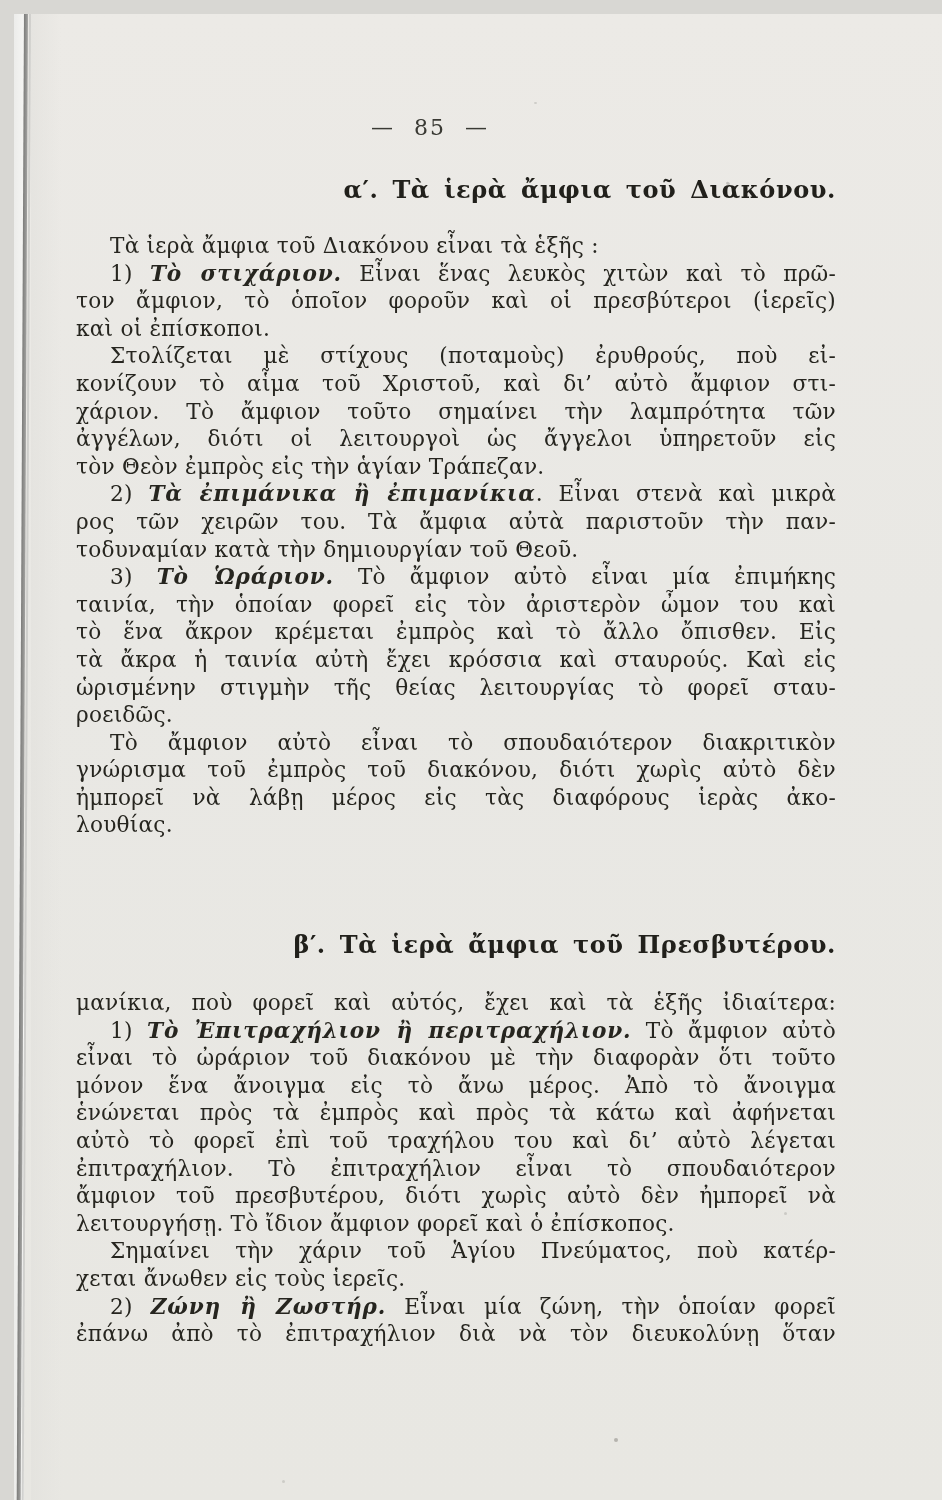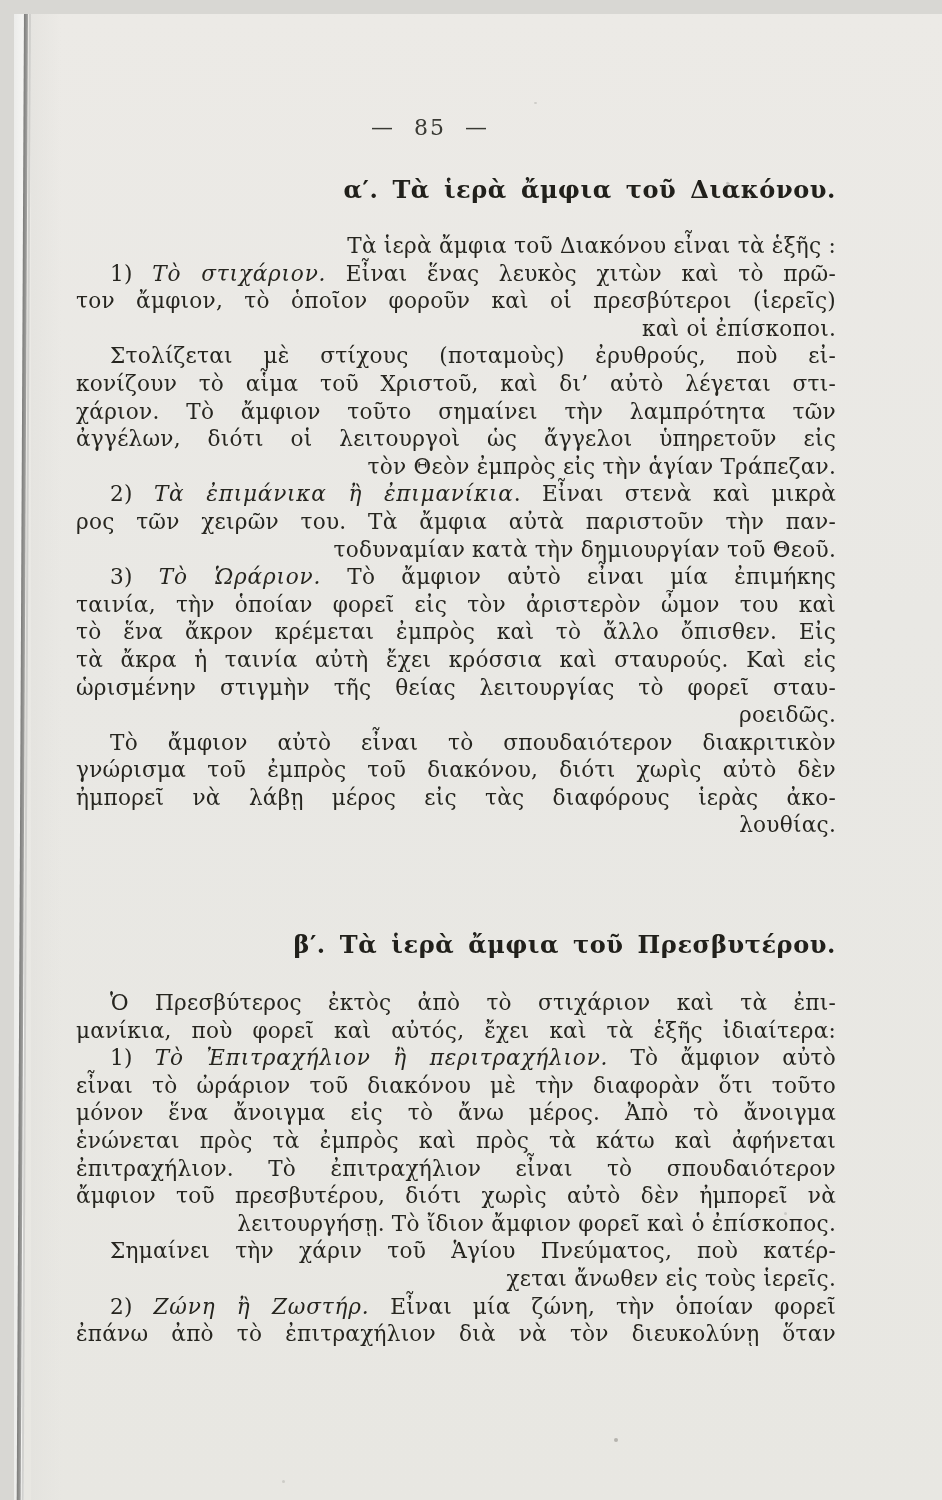--- a/index.html
+++ b/index.html
@@ -43,24 +43,24 @@
     letter-spacing:.6px;word-spacing:5px;color:#21201b;
   }
   .heading-a{top:161px;}
   .heading-b{top:916px;}
   .body{
     position:absolute;left:62px;width:760px;
     font-size:21.6px;line-height:27.6px;letter-spacing:.25px;
   }
   .body-a{top:218px;}
   .body-b{top:975px;}
-  .line{min-height:27.6px;text-align:right;}
+  .line{min-height:27.6px;text-align:left;}
   .line.just{text-align:justify;text-align-last:justify;}
   .line.ind{text-indent:34px;}
-  .emph{font-style:italic;font-weight:400;letter-spacing:.8px;}
+  .emph{font-style:italic;font-weight:700;letter-spacing:.8px;}
   
   .speck{position:absolute;border-radius:50%;background:#55544e;}
   .speck1{left:712px;top:168px;width:4px;height:3px;opacity:.28;transform:rotate(30deg);}
   .speck2{left:600px;top:1424px;width:4px;height:4px;opacity:.35;}
   .speck3{left:770px;top:1198px;width:3px;height:3px;opacity:.2;}
   .speck4{left:268px;top:1466px;width:3px;height:3px;opacity:.18;}
   .speck5{left:520px;top:88px;width:3px;height:2px;opacity:.2;}
 </style>
 </head>
 <body>
@@ -73,47 +73,47 @@
 
   <div class="folio">— 85 —</div>
 
   <h2 class="sec-heading heading-a">α′. Τὰ ἱερὰ ἄμφια τοῦ Διακόνου.</h2>
   <div class="body body-a">
       <div class="line ind"><span class="">Τὰ ἱερὰ ἄμφια τοῦ Διακόνου εἶναι τὰ ἑξῆς :</span></div>
       <div class="line just ind"><span class="">1) </span><span class="emph">Τὸ στιχάριον.</span><span class=""> Εἶναι ἕνας λευκὸς χιτὼν καὶ τὸ πρῶ-</span></div>
       <div class="line just"><span class="">τον ἄμφιον, τὸ ὁποῖον φοροῦν καὶ οἱ πρεσβύτεροι (ἱερεῖς)</span></div>
       <div class="line"><span class="">καὶ οἱ ἐπίσκοποι.</span></div>
       <div class="line just ind"><span class="">Στολίζεται μὲ στίχους (ποταμοὺς) ἐρυθρούς, ποὺ εἰ-</span></div>
-      <div class="line just"><span class="">κονίζουν τὸ αἷμα τοῦ Χριστοῦ, καὶ δι’ αὐτὸ λέγεται στι-</span></div>
+      <div class="line just"><span class="">κονίζουν τὸ αἷμα τοῦ Χριστοῦ, καὶ δι’ αὐτὸ ἄμφιον στι-</span></div>
       <div class="line just"><span class="">χάριον. Τὸ ἄμφιον τοῦτο σημαίνει τὴν λαμπρότητα τῶν</span></div>
       <div class="line just"><span class="">ἀγγέλων, διότι οἱ λειτουργοὶ ὡς ἄγγελοι ὑπηρετοῦν εἰς</span></div>
       <div class="line"><span class="">τὸν Θεὸν ἐμπρὸς εἰς τὴν ἁγίαν Τράπεζαν.</span></div>
       <div class="line just ind"><span class="">2) </span><span class="emph">Τὰ ἐπιμάνικα ἢ ἐπιμανίκια</span><span class="">. Εἶναι στενὰ καὶ μικρὰ</span></div>
       <div class="line just"><span class="">ρος τῶν χειρῶν του. Τὰ ἄμφια αὐτὰ παριστοῦν τὴν παν-</span></div>
       <div class="line"><span class="">τοδυναμίαν κατὰ τὴν δημιουργίαν τοῦ Θεοῦ.</span></div>
       <div class="line just ind"><span class="">3) </span><span class="emph">Τὸ Ὡράριον.</span><span class=""> Τὸ ἄμφιον αὐτὸ εἶναι μία ἐπιμήκης</span></div>
       <div class="line just"><span class="">ταινία, τὴν ὁποίαν φορεῖ εἰς τὸν ἀριστερὸν ὦμον του καὶ</span></div>
       <div class="line just"><span class="">τὸ ἕνα ἄκρον κρέμεται ἐμπρὸς καὶ τὸ ἄλλο ὄπισθεν. Εἰς</span></div>
       <div class="line just"><span class="">τὰ ἄκρα ἡ ταινία αὐτὴ ἔχει κρόσσια καὶ σταυρούς. Καὶ εἰς</span></div>
       <div class="line just"><span class="">ὡρισμένην στιγμὴν τῆς θείας λειτουργίας τὸ φορεῖ σταυ-</span></div>
       <div class="line"><span class="">ροειδῶς.</span></div>
       <div class="line just ind"><span class="">Τὸ ἄμφιον αὐτὸ εἶναι τὸ σπουδαιότερον διακριτικὸν</span></div>
       <div class="line just"><span class="">γνώρισμα τοῦ ἐμπρὸς τοῦ διακόνου, διότι χωρὶς αὐτὸ δὲν</span></div>
       <div class="line just"><span class="">ἠμπορεῖ νὰ λάβῃ μέρος εἰς τὰς διαφόρους ἱερὰς ἀκο-</span></div>
       <div class="line"><span class="">λουθίας.</span></div>
     </div>
 
   <h2 class="sec-heading heading-b">β′. Τὰ ἱερὰ ἄμφια τοῦ Πρεσβυτέρου.</h2>
   <div class="body body-b">
-      <div class="line just ind"><span class="">Ὁ Πρεσβύτερος ἐκτὸς ἀπὸ τὸ στιχάριον καὶ τὰ ἐπι-</span></div>
       <div class="line just"><span class="">μανίκια, ποὺ φορεῖ καὶ αὐτός, ἔχει καὶ τὰ ἑξῆς ἰδιαίτερα:</span></div>
       <div class="line just ind"><span class="">1) </span><span class="emph">Τὸ Ἐπιτραχήλιον ἢ περιτραχήλιον.</span><span class=""> Τὸ ἄμφιον αὐτὸ</span></div>
       <div class="line just"><span class="">εἶναι τὸ ὠράριον τοῦ διακόνου μὲ τὴν διαφορὰν ὅτι τοῦτο</span></div>
       <div class="line just"><span class="">μόνον ἕνα ἄνοιγμα εἰς τὸ ἄνω μέρος. Ἀπὸ τὸ ἄνοιγμα</span></div>
       <div class="line just"><span class="">ἑνώνεται πρὸς τὰ ἐμπρὸς καὶ πρὸς τὰ κάτω καὶ ἀφήνεται</span></div>
+      <div class="line just"><span class="">αὐτὸ τὸ φορεῖ ἐπὶ τοῦ τραχήλου του καὶ δι’ αὐτὸ λέγεται</span></div>
       <div class="line just"><span class="">ἐπιτραχήλιον. Τὸ ἐπιτραχήλιον εἶναι τὸ σπουδαιότερον</span></div>
       <div class="line just"><span class="">ἄμφιον τοῦ πρεσβυτέρου, διότι χωρὶς αὐτὸ δὲν ἠμπορεῖ νὰ</span></div>
       <div class="line"><span class="">λειτουργήσῃ. Τὸ ἴδιον ἄμφιον φορεῖ καὶ ὁ ἐπίσκοπος.</span></div>
       <div class="line just ind"><span class="">Σημαίνει τὴν χάριν τοῦ Ἁγίου Πνεύματος, ποὺ κατέρ-</span></div>
       <div class="line"><span class="">χεται ἄνωθεν εἰς τοὺς ἱερεῖς.</span></div>
       <div class="line just ind"><span class="">2) </span><span class="emph">Ζώνη ἢ Ζωστήρ.</span><span class=""> Εἶναι μία ζώνη, τὴν ὁποίαν φορεῖ</span></div>
       <div class="line just"><span class="">ἐπάνω ἀπὸ τὸ ἐπιτραχήλιον διὰ νὰ τὸν διευκολύνῃ ὅταν</span></div>
     </div>
 
   <div class="speck speck1"></div>

